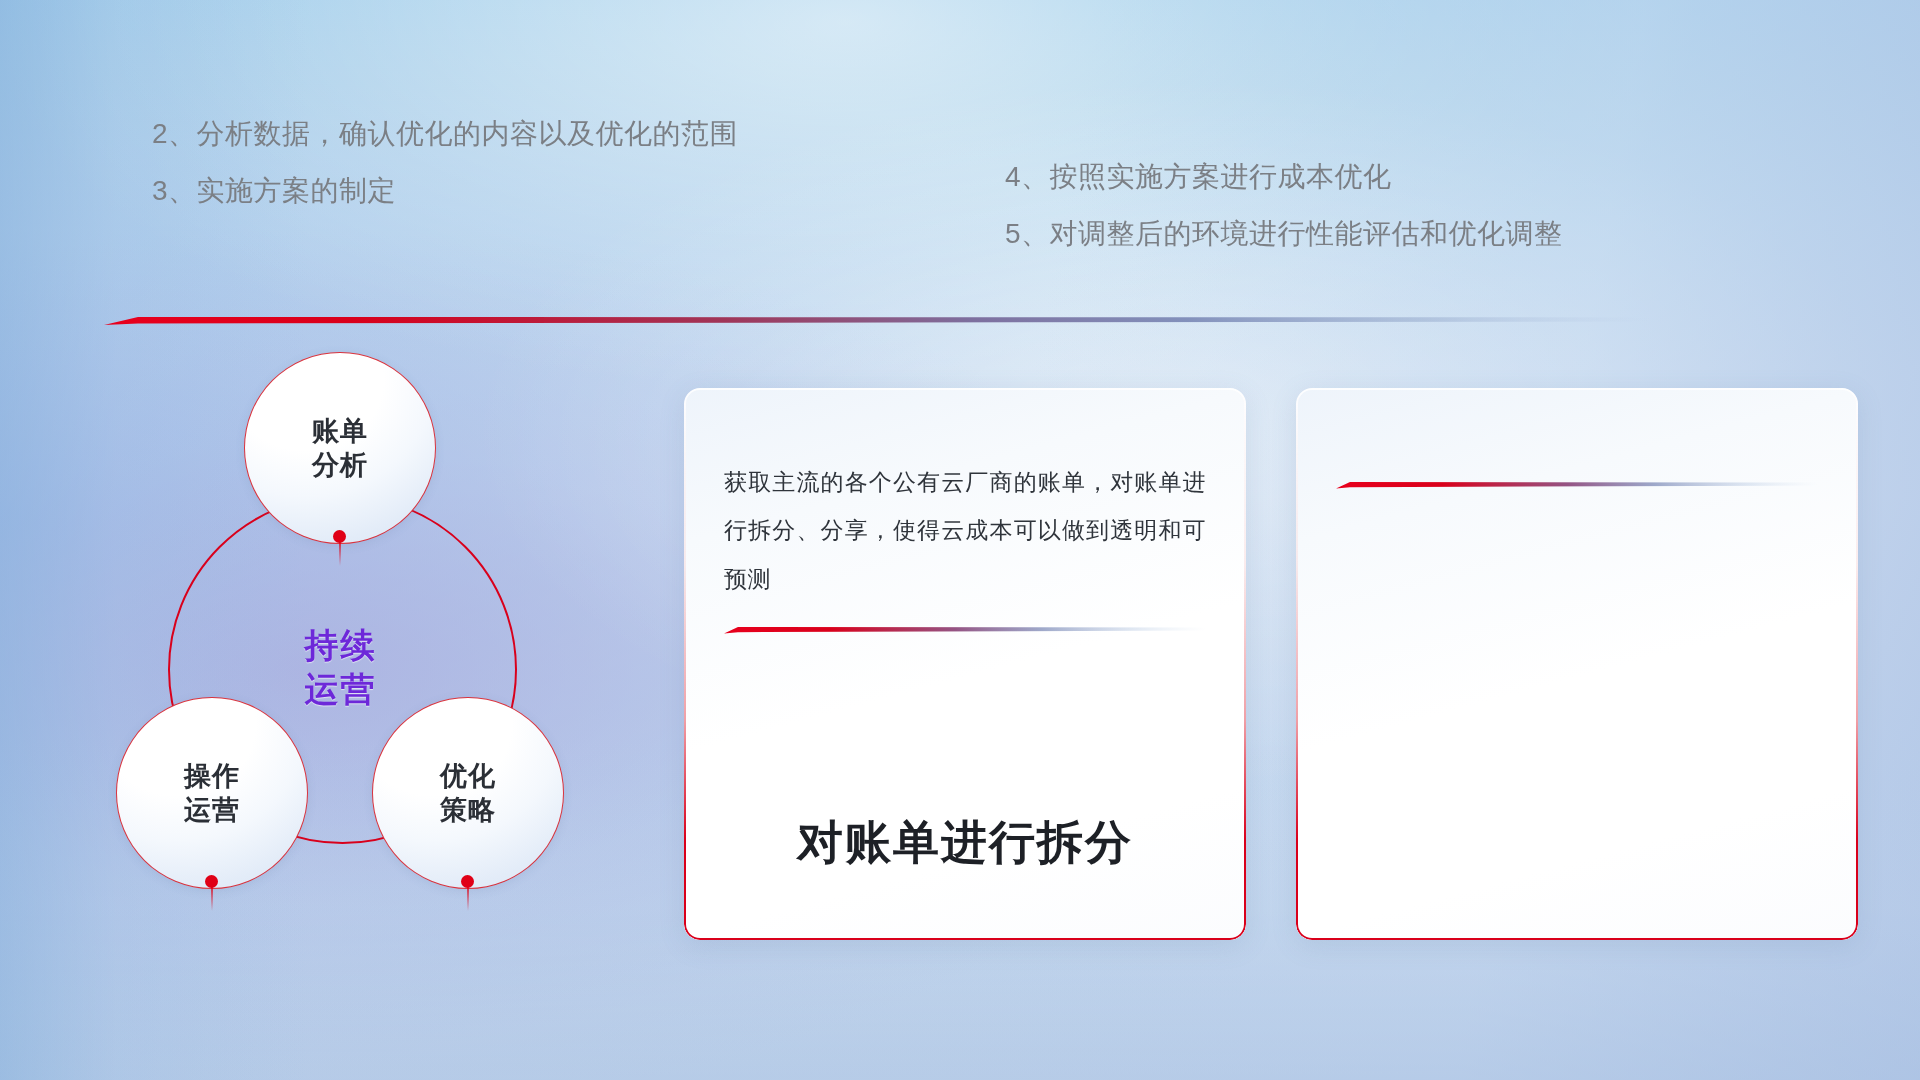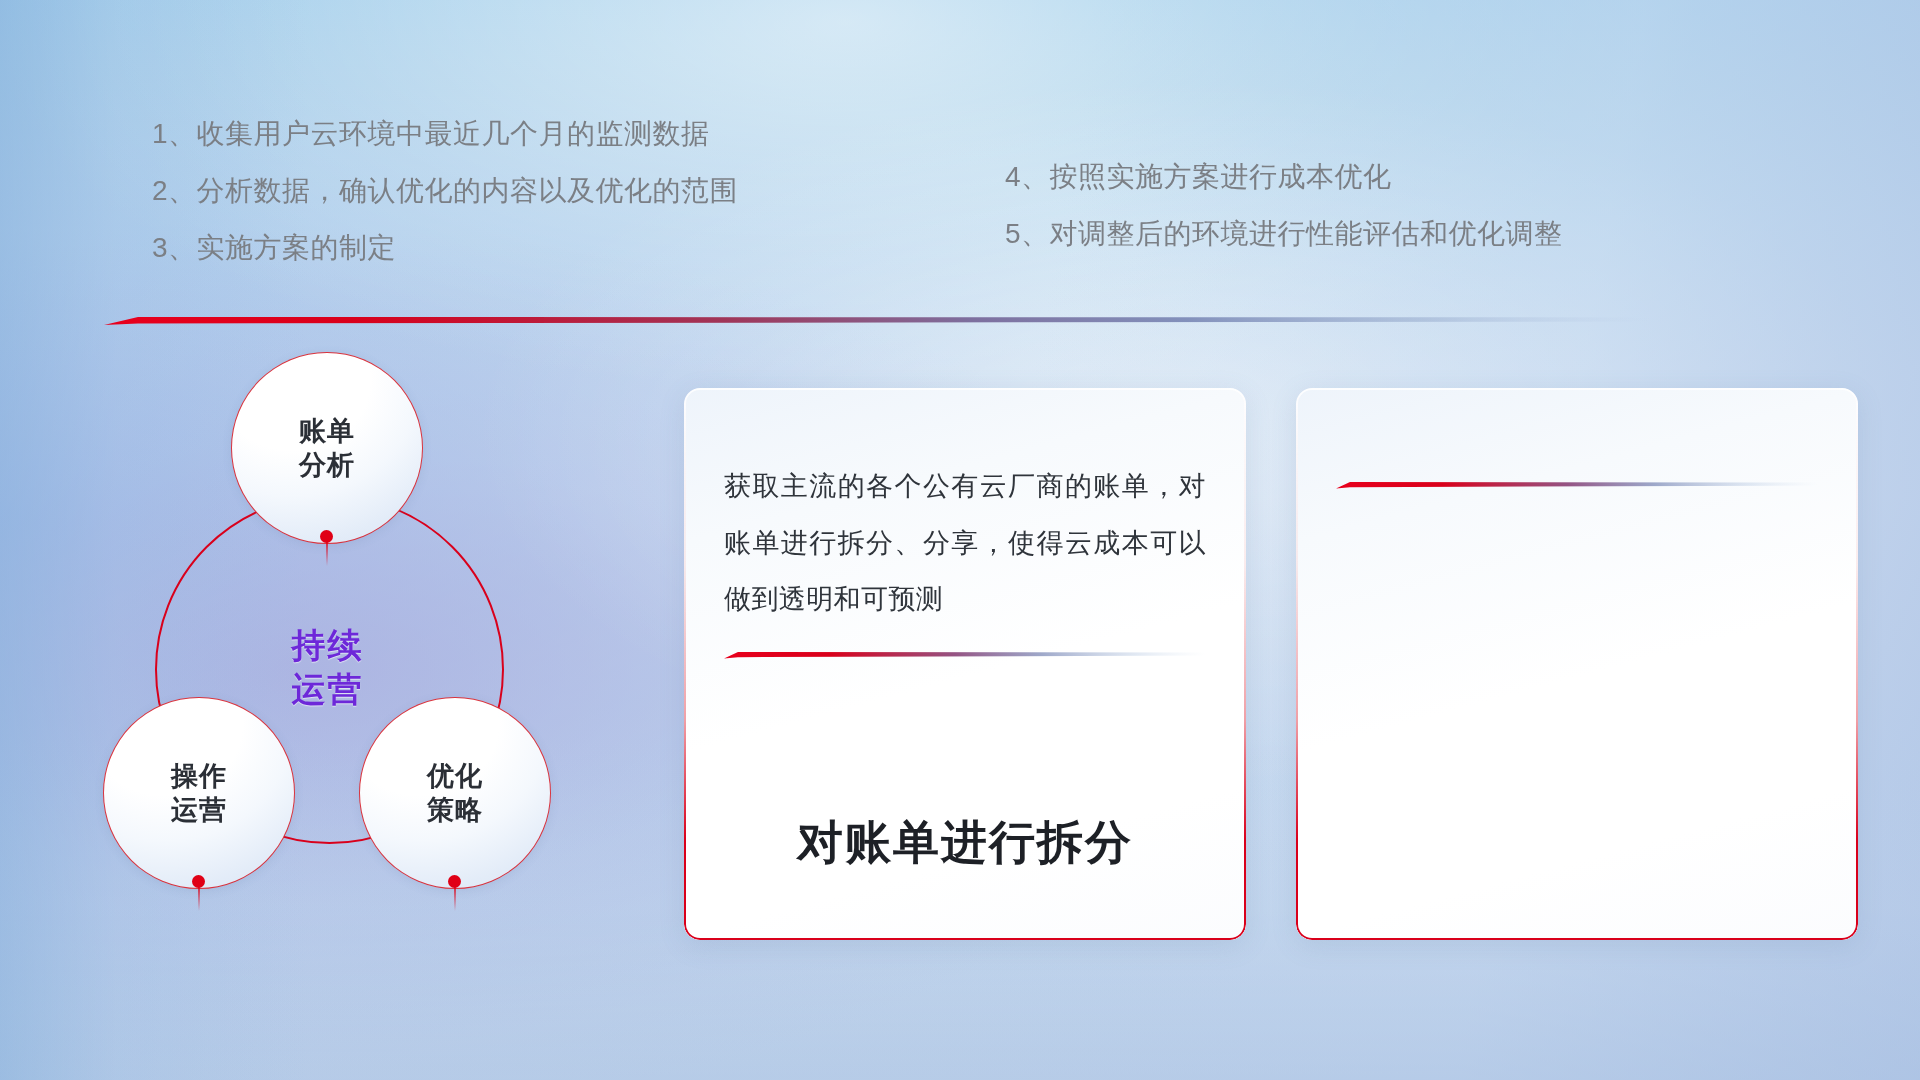--- a/index.html
+++ b/index.html
@@ -77,21 +77,21 @@
     position: absolute;
     left: 104px;
     top: 314px;
     width: 1548px;
     height: 12px;
   }
 
   
   #venn {
     position: absolute;
-    left: 95px;
+    left: 108px;
     top: 350px;
     width: 560px;
     height: 600px;
   }
 
   .vcircle {
     position: absolute;
     border-radius: 50%;
     border: 1.3px solid rgba(215,30,40,0.9);
     background:
@@ -197,21 +197,21 @@
     position: relative;
     z-index: 2;
     height: 100%;
     box-sizing: border-box;
     padding: 70px 40px 0 40px;
     display: flex;
     flex-direction: column;
   }
   .card-body {
     color: #2f343b;
-    font-size: 27px;
+    font-size: 23px;
     line-height: 2.1;
     letter-spacing: 0.4px;
     text-align: justify;
     text-align-last: left;
   }
   .card-rule {
     margin-top: 22px;
     height: 9px;
     width: 100%;
   }
@@ -233,23 +233,20 @@
   <div class="bg-layer bg-base"></div>
   <div class="bg-layer bg-tint-left"></div>
   <div class="bg-layer bg-tint-lav"></div>
   <div class="bg-layer bg-glow-top"></div>
   <div class="bg-layer bg-glow-center"></div>
   <div class="bg-layer bg-right"></div>
   <div class="bg-layer bg-bottom"></div>
   <div class="bg-layer bg-leftband"></div>
 
   <div class="bullets" id="bullets-left">
-    <div class="row">
-      <span>1、</span><span>收集用户云环境中最近几个月的监测数据</span>
-    </div>
     <div class="row">
       <span>2、</span><span>分析数据，确认优化的内容以及优化的范围</span>
     </div>
     <div class="row">
       <span>3、</span><span>实施方案的制定</span>
     </div>
   </div>
 
   <div class="bullets" id="bullets-right">
     <div class="row">

